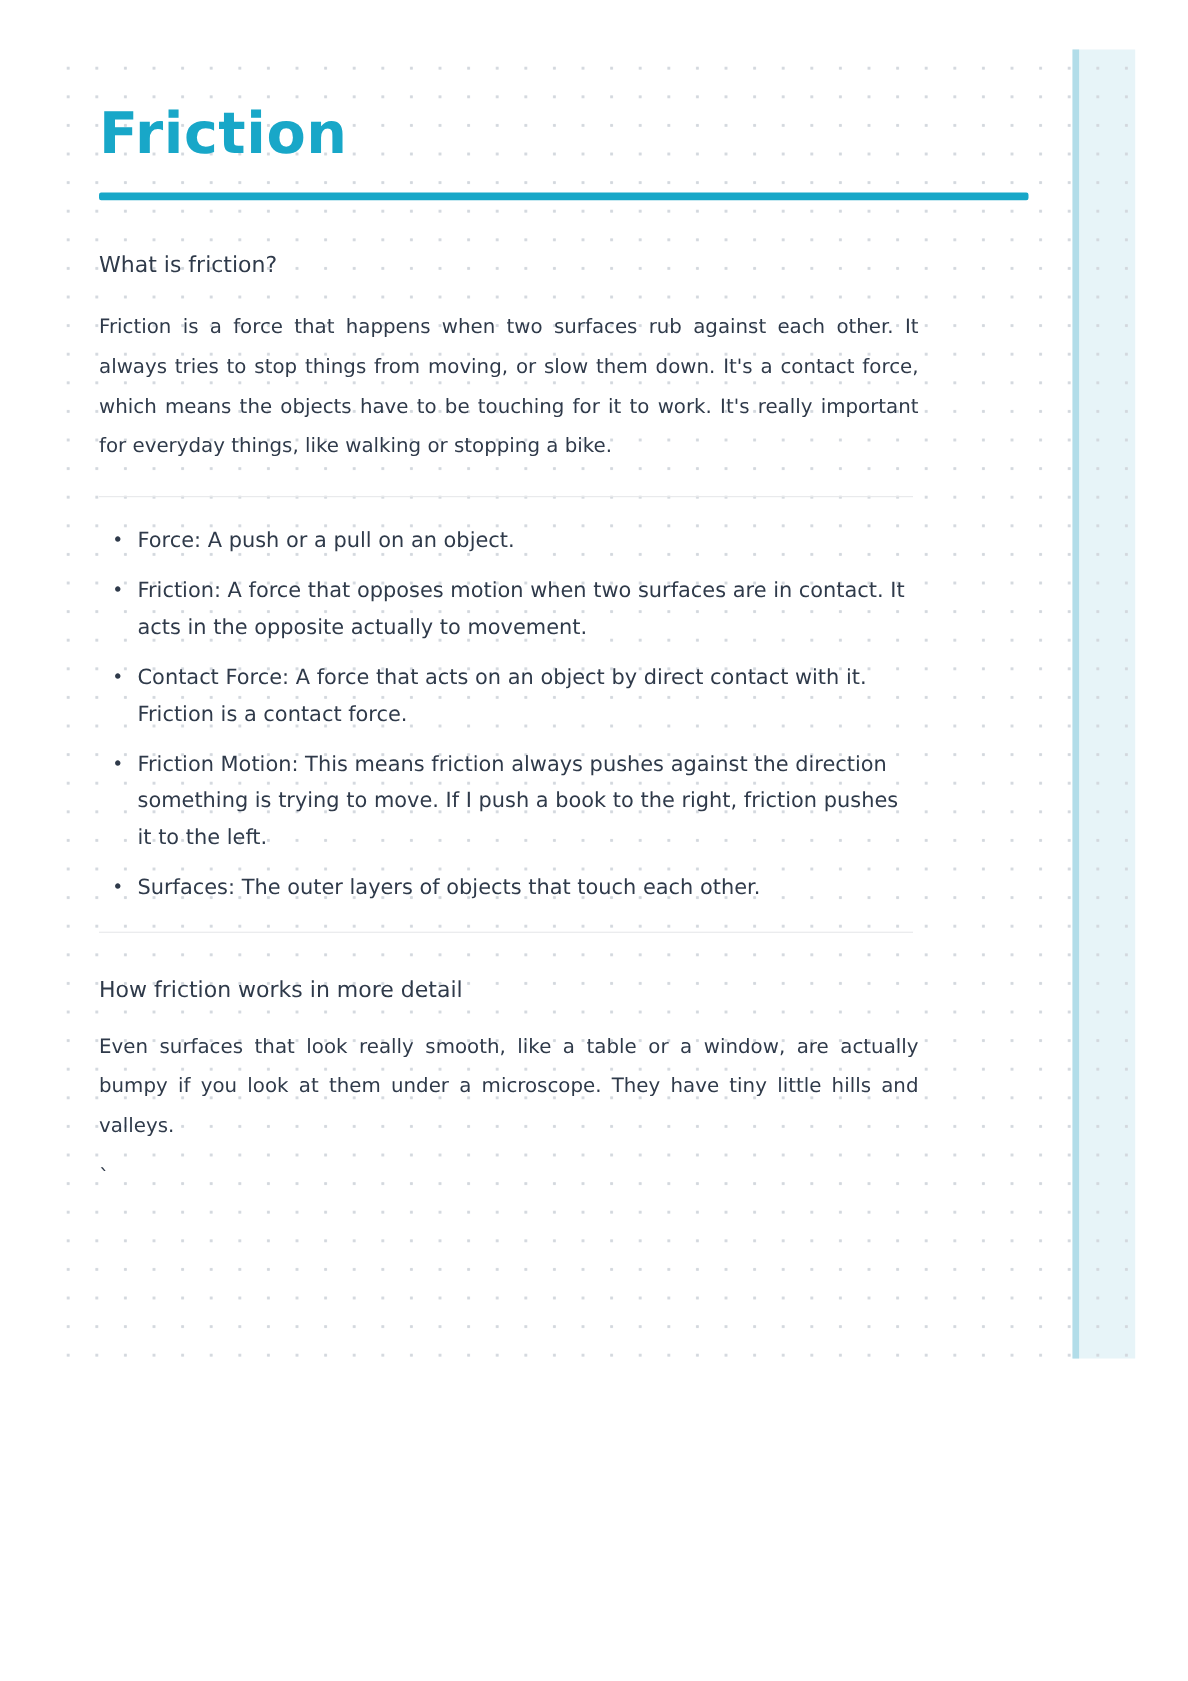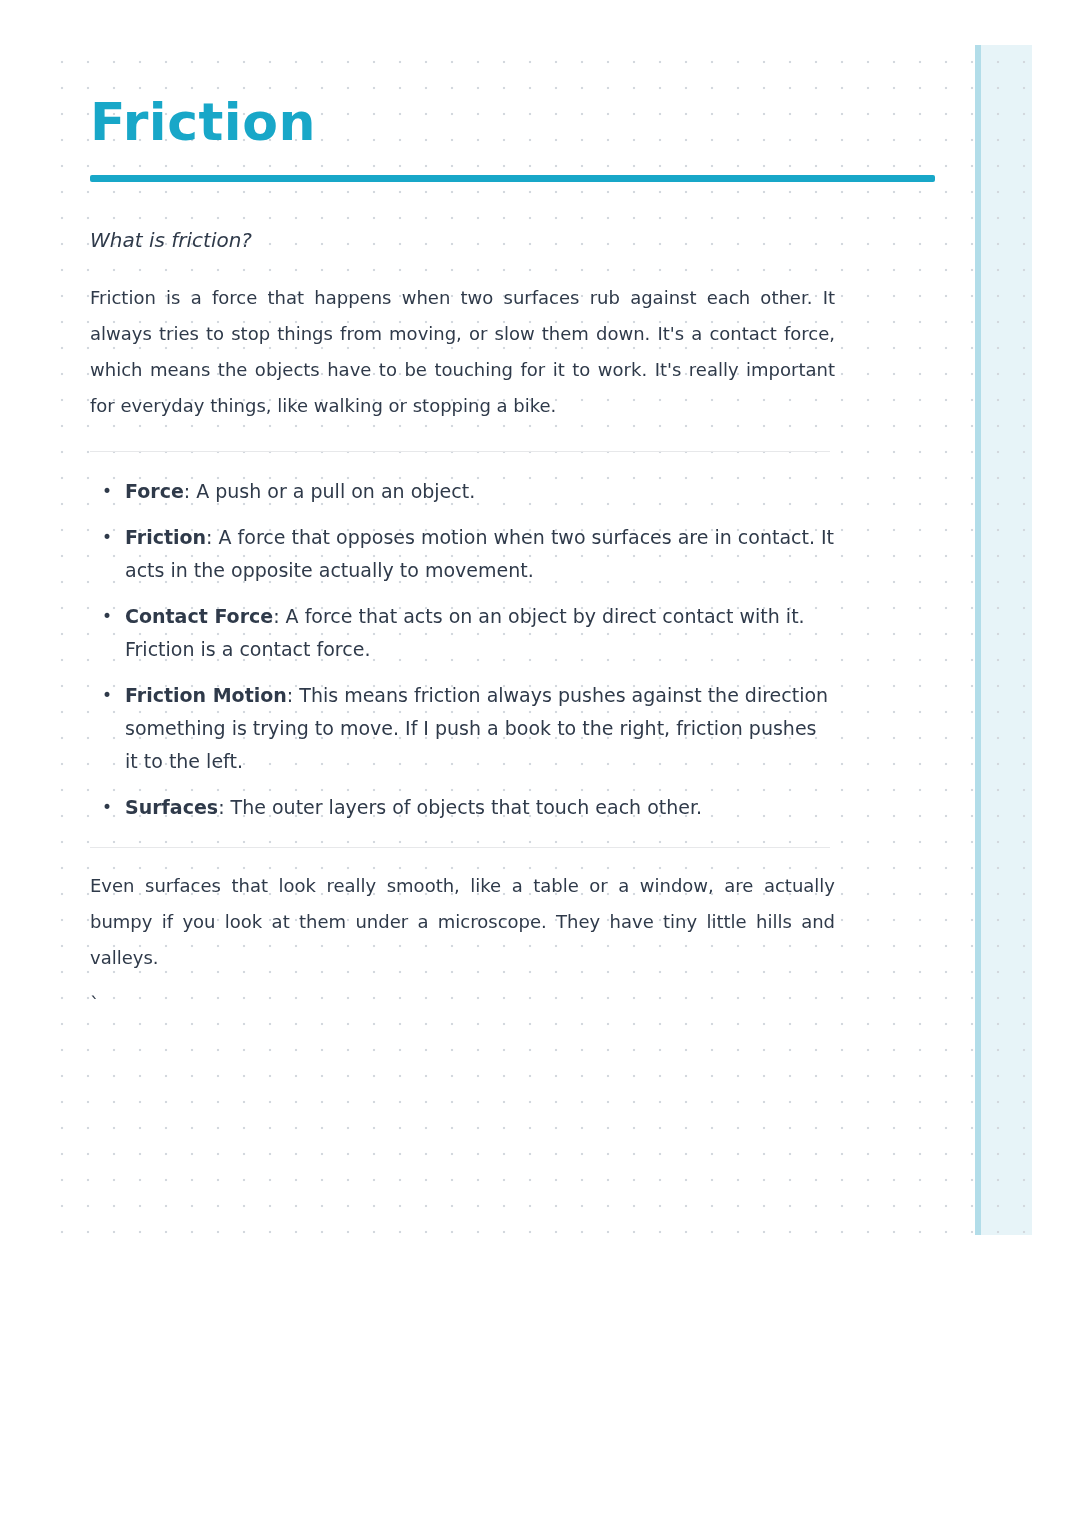--- a/index.html
+++ b/index.html
@@ -74,21 +74,21 @@
     background: var(--accent);
     border-radius: 2px;
   }
 
   .section-heading {
     font-size: 20px;
     line-height: 30px;
     font-weight: normal;
     color: var(--text);
   }
-  .heading-1 { margin-top: 43px; font-style: italic; }
+  .heading-1 { margin-top: 43px; }
   .heading-2 { margin-top: 37px; }
   .heading-3 { margin-top: 36px; }
 
   .body-paragraph {
     font-size: 18px;
     line-height: 36px;
     text-align: justify;
     color: var(--text);
   }
   .paragraph-1 { margin-top: 25px; }
@@ -114,21 +114,21 @@
   }
   .keyword-item + .keyword-item { margin-top: 13px; }
   .bullet {
     position: absolute;
     left: -23px;
     top: 0;
     font-size: 17px;
     line-height: 33px;
     color: var(--text);
   }
-  .keyword-term { font-weight: bold; }
+  .keyword-term { font-weight: normal; }
 
   .stray-char {
     margin-top: 12px;
     font-size: 19px;
     line-height: 33px;
     color: var(--text);
   }
 
   .watermark {
     position: absolute;
@@ -174,20 +174,21 @@
       <li class="keyword-item">
         <span class="bullet">•</span><span class="keyword-term">Friction Motion</span><span>: This means friction always pushes against the direction something is trying to move. If I push a book to the right, friction pushes it to the left.</span>
       </li>
       <li class="keyword-item">
         <span class="bullet">•</span><span class="keyword-term">Surfaces</span><span>: The outer layers of objects that touch each other.</span>
       </li>
     </ul>
 
     <hr class="divider divider-2">
 
+    <h2 class="section-heading heading-3">How friction works in more detail</h2>
 
     <p class="body-paragraph paragraph-2">Even surfaces that look really smooth, like a table or a window, are actually bumpy if you look at them under a microscope. They have tiny little hills and valleys.</p>
 
     <div class="stray-char">`</div>
 
   </div>
 
   <div class="watermark">(c) Knowunity 2025</div>
 
 </div>

